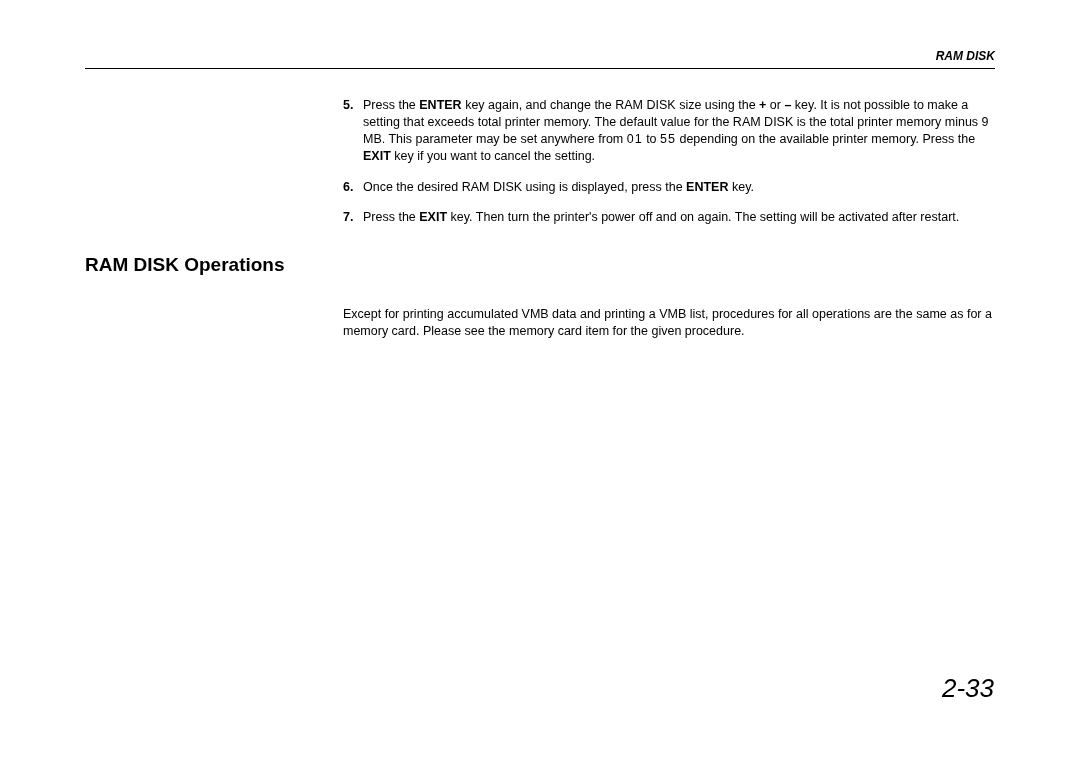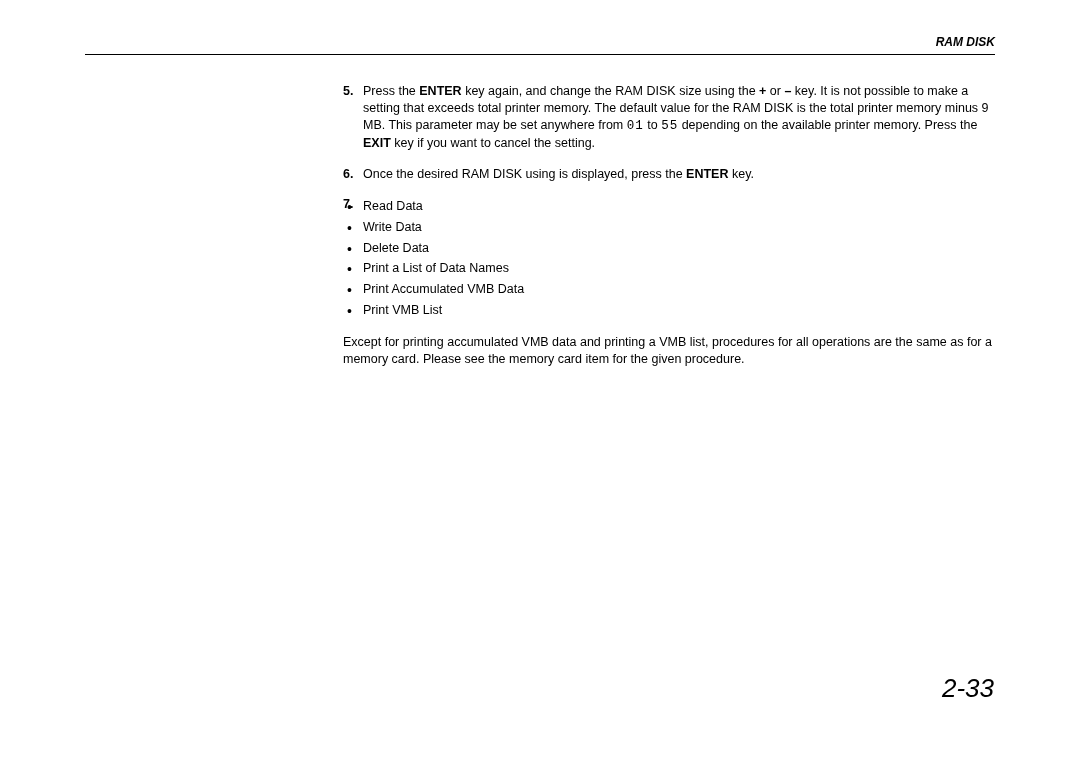--- a/index.html
+++ b/index.html
@@ -11,21 +11,21 @@
       width: 1080px;
       height: 764px;
       background: #ffffff;
       font-family: Arial, Helvetica, sans-serif;
       color: #000;
       position: relative;
     }
     .page-container {
       width: 910px;
       margin: 0 auto;
-      padding-top: 54px;
+      padding-top: 68px;
     }
     .header-line {
       border-top: 1.5px solid #000;
       margin-bottom: 0;
       position: relative;
     }
     .header-label {
       position: absolute;
       right: 0;
       top: -20px;
@@ -50,21 +50,21 @@
     .ordered-item .num {
       position: absolute;
       left: 0;
       top: 0;
       font-weight: bold;
     }
     .bold {
       font-weight: bold;
     }
     .mono {
-      font-family: Liberation Mono, monospace;
+      font-family: Liberation Sans, sans-serif;
       letter-spacing: 1px;
     }
     .section-heading {
       font-size: 19px;
       font-weight: bold;
       margin-top: 28px;
       margin-bottom: 30px;
       margin-left: 0;
     }
     .body-para {
@@ -115,32 +115,26 @@
         <span><span>Press the </span><span class="bold">ENTER</span><span> key again, and change the RAM DISK size using the </span><span class="bold">+</span><span> or </span><span class="bold">–</span><span> key. It is not possible to make a setting that exceeds total printer memory. The default value for the RAM DISK is the total printer memory minus 9 MB. This parameter may be set anywhere from </span><span class="mono">01</span><span> to </span><span class="mono">55</span><span> depending on the available printer memory. Press the </span><span class="bold">EXIT</span><span> key if you want to cancel the setting.</span></span>
       </li>
 
       <li class="ordered-item">
         <span class="num">6.</span>
         <span><span>Once the desired RAM DISK using is displayed, press the </span><span class="bold">ENTER</span><span> key.</span></span>
       </li>
 
       <li class="ordered-item">
         <span class="num">7.</span>
+        <span><span>Press the </span><span class="bold">EXIT</span><span> key. Then turn the printer's power off and on again. The setting will be activated after restart.</span></span>
       </li>
     </ol>
 
+    <h2 class="section-heading">RAM DISK Operations</h2>
 
 
-    <ul class="bullet-list">
-      <li class="bullet-item">Read Data</li>
-      <li class="bullet-item">Write Data</li>
-      <li class="bullet-item">Delete Data</li>
-      <li class="bullet-item">Print a List of Data Names</li>
-      <li class="bullet-item">Print Accumulated VMB Data</li>
-      <li class="bullet-item">Print VMB List</li>
-    </ul>
 
     <p class="body-para">Except for printing accumulated VMB data and printing a VMB list, procedures for all operations are the same as for a memory card. Please see the memory card item for the given procedure.</p>
 
   </div>
 </div>
 
 <div class="page-number">2-33</div>
 
 </body></html>

